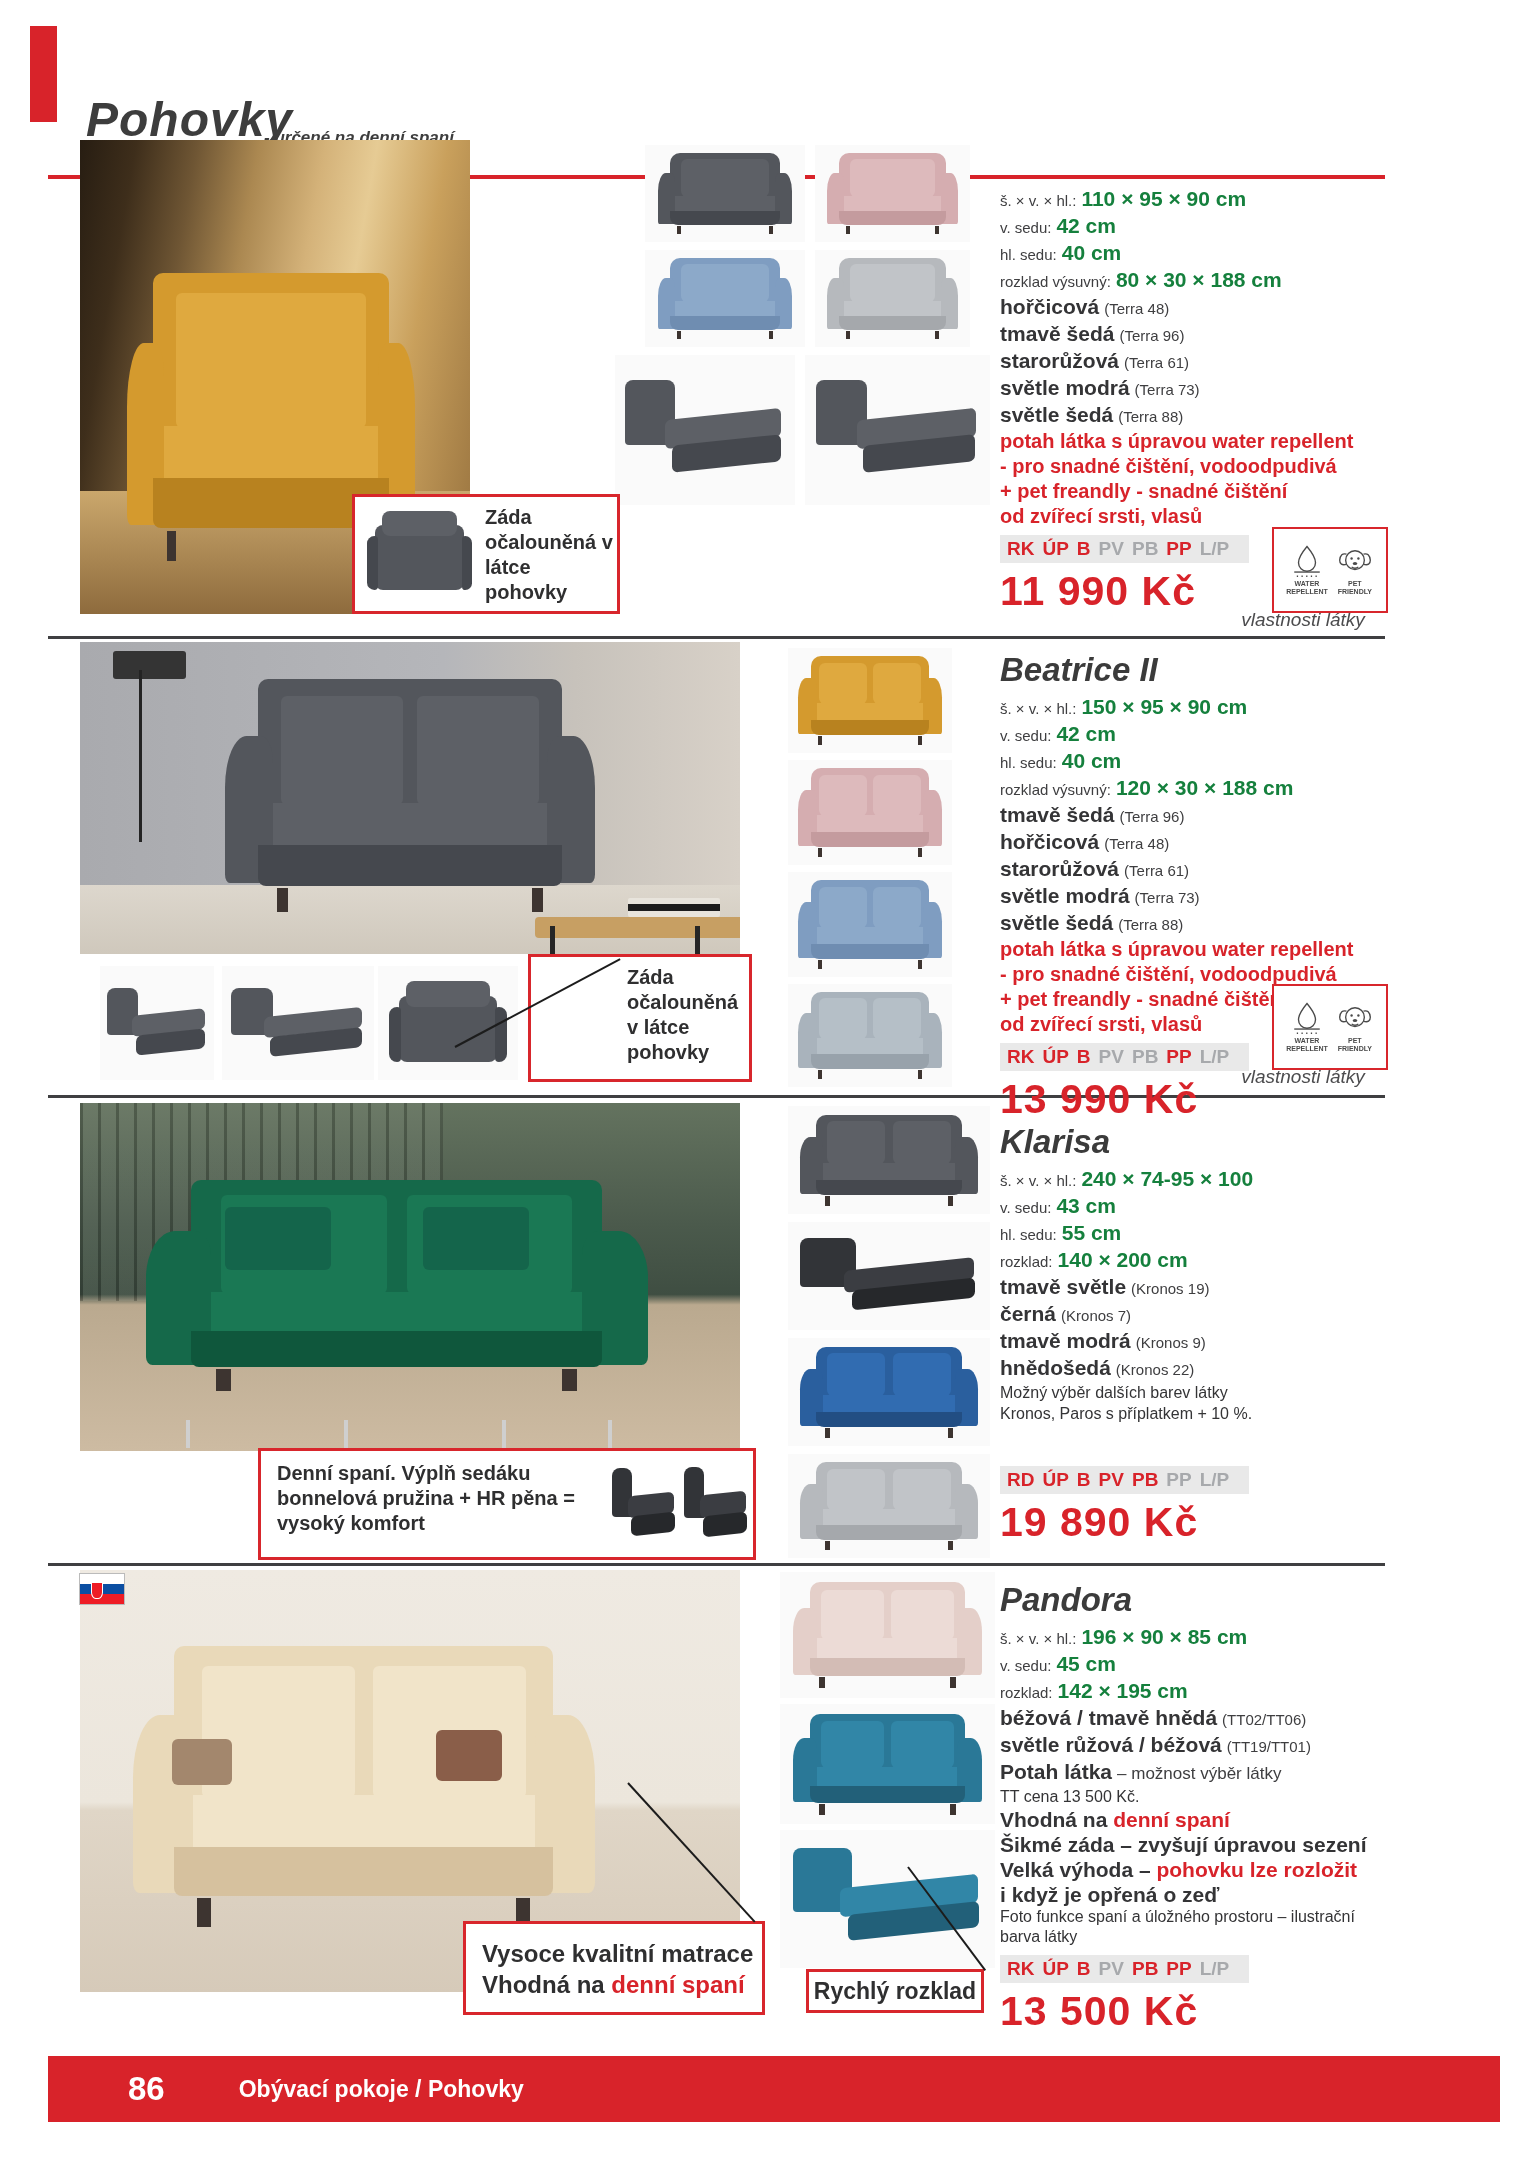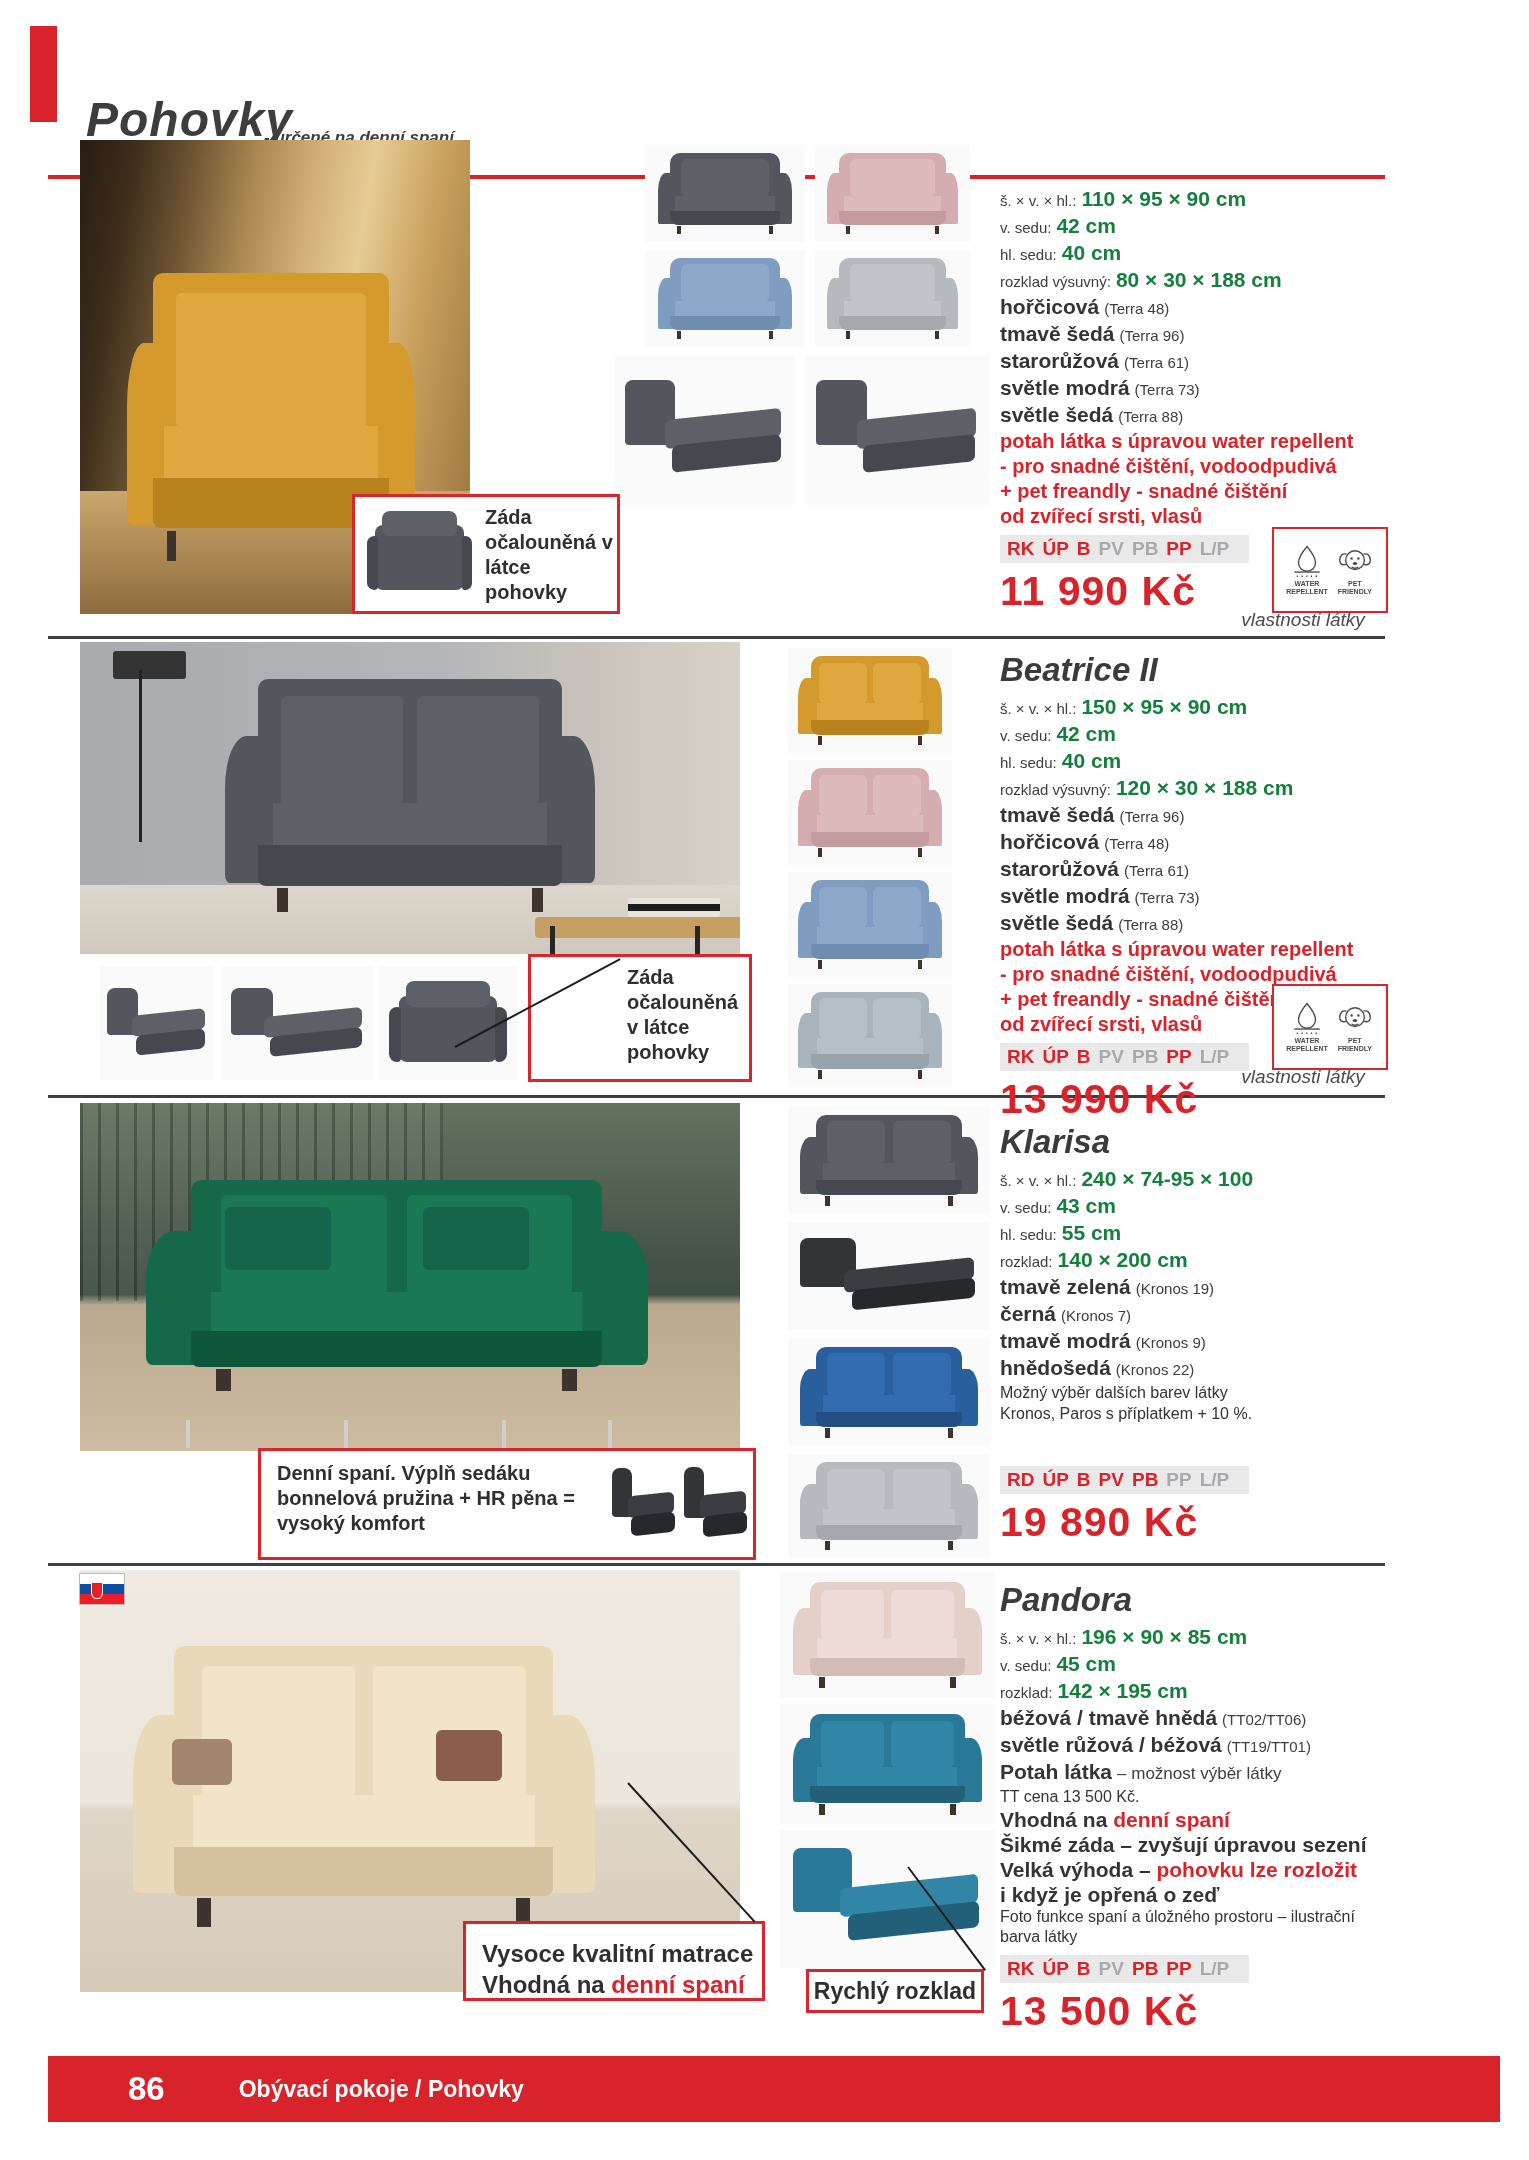--- a/index.html
+++ b/index.html
@@ -489,21 +489,21 @@
         <i class="sp-plat2"></i>
       </div>
   </div>
 
   <div class="txtcol" style="top:1124px">
     <h2 class="ptitle">Klarisa</h2>
     <div class="spec"><span>š. × v. × hl.:</span><b>240 × 74-95 × 100</b></div>
     <div class="spec"><span>v. sedu:</span><b>43 cm</b></div>
     <div class="spec"><span>hl. sedu:</span><b>55 cm</b></div>
     <div class="spec"><span>rozklad:</span><b>140 × 200 cm</b></div>
-    <div class="cline"><span>tmavě zelená</span><i>(Kronos 19)</i></div>
+    <div class="cline"><span>tmavě světle</span><i>(Kronos 19)</i></div>
     <div class="cline"><span>černá</span><i>(Kronos 7)</i></div>
     <div class="cline"><span>tmavě modrá</span><i>(Kronos 9)</i></div>
     <div class="cline"><span>hnědošedá</span><i>(Kronos 22)</i></div>
     <div class="smallnote">Možný výběr dalších barev látky</div>
     <div class="smallnote">Kronos, Paros s příplatkem + 10 %.</div>
     <div class="badges" style="margin-top:42px">
       <span class="on">RD</span><span class="on">ÚP</span><span class="on">B</span><span class="on">PV</span><span class="on">PB</span><span>PP</span><span>L/P</span>
     </div>
     <div class="price">19 890 Kč</div>
   </div>
@@ -558,21 +558,21 @@
     </div>
   <div class="thumb" style="left:780px;top:1830px;width:215px;height:138px">
       <div class="shape f-teal" style="left:4%;top:10%;width:92%;height:80%">
         <i class="sp-bback"></i>
         <i class="sp-plat1"></i>
         <i class="sp-plat2"></i>
       </div>
     </div>
 
   <div class="pline" style="left:628px;top:1782px;width:188px;transform:rotate(47.6deg)"></div>
-  <div class="callout" style="left:463px;top:1921px;width:302px;height:80px;z-index:4">
+  <div class="callout" style="left:463px;top:1921px;width:302px;height:94px;z-index:4">
     <div class="txt" style="left:16px;top:14px;width:276px;font-size:24px;line-height:31px">
       <div>Vysoce kvalitní matrace</div>
       <div><span>Vhodná na </span><span class="red-t">denní spaní</span></div>
     </div>
   </div>
   <div class="pline" style="left:908px;top:1866px;width:129px;transform:rotate(53.2deg)"></div>
   <div class="callout simple" style="left:806px;top:1969px;width:178px;height:44px;z-index:4;font-size:23px;font-weight:700;color:#2f2f30">Rychlý rozklad</div>
 
   <div class="txtcol" style="top:1582px">
     <h2 class="ptitle">Pandora</h2>

